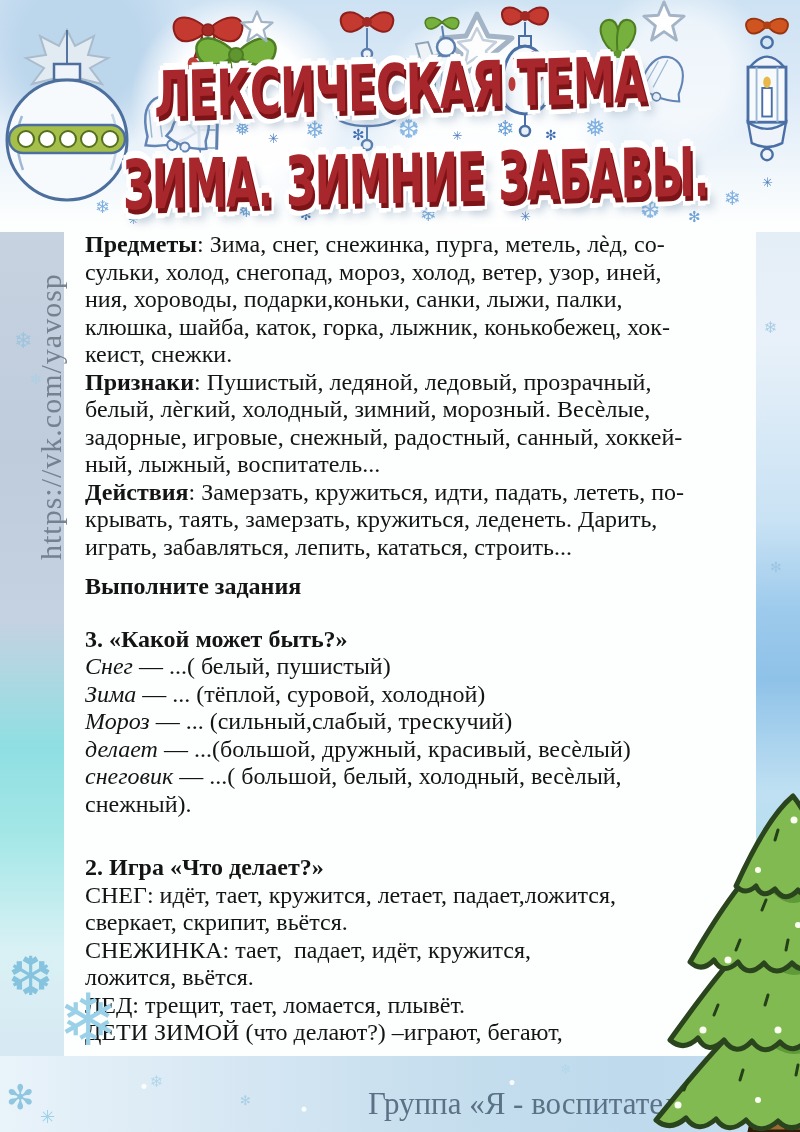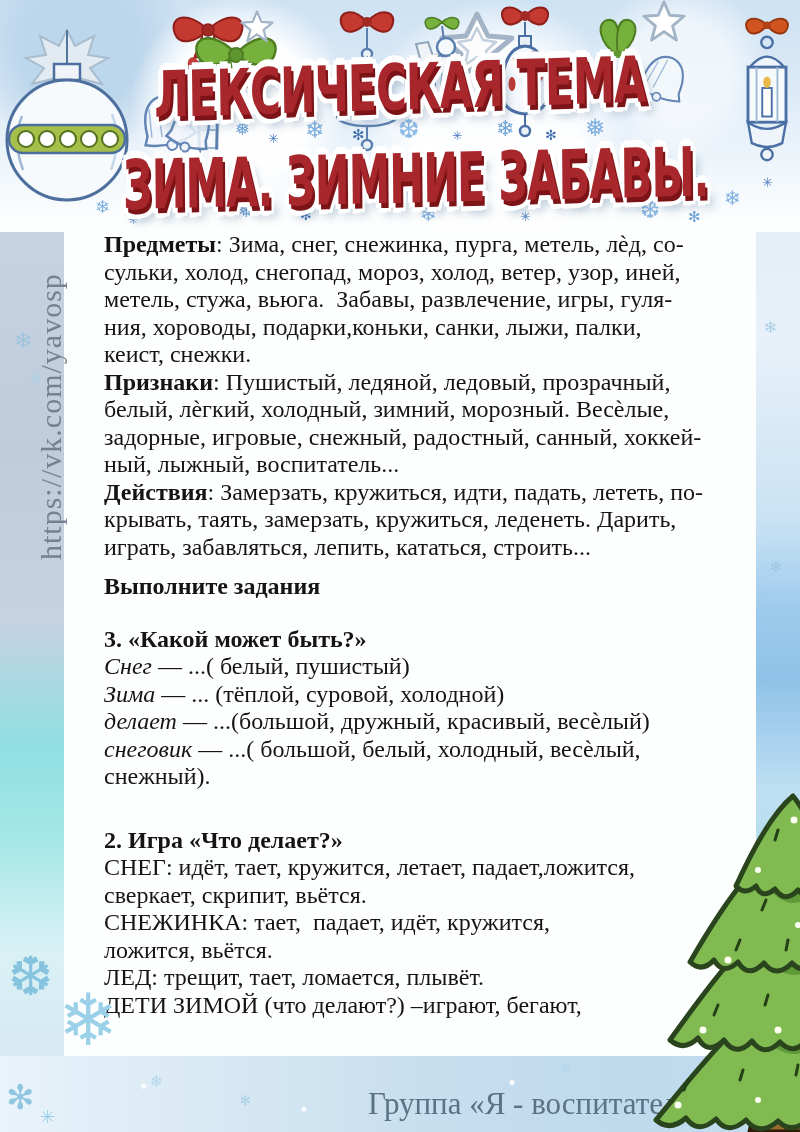--- a/index.html
+++ b/index.html
@@ -34,21 +34,21 @@
     text-shadow:3px 4px 0 #7c1316,-4px -4px 0 #fff,4px -4px 0 #fff,-4px 4px 0 #fff,
       6px 7px 0 #fff,-6px 0 0 #fff,7px 0 0 #fff,0 -6px 0 #fff,0 8px 0 #fff,
       9px 10px 10px rgba(96,128,160,.45);}
   .title-1{top:56px;font-size:54px;letter-spacing:-1px;
     transform:translateX(-50%) scale(.78,1.18) rotate(-1.2deg);}
   .title-2{top:146px;font-size:56px;letter-spacing:-1px;
     transform:translateX(-48%) scale(.74,1.22) rotate(-.8deg);}
   
   .body-text{position:absolute;left:85px;top:231px;width:668px;z-index:4;
     font-size:24px;line-height:27.5px;color:#141414;}
-  .line{white-space:pre;height:27.5px;margin-left:19px;}
+  .line{white-space:pre;height:27.5px;}
   .line.h{font-weight:bold;}
   .line b{font-weight:bold;}
   .line i{}
   .sp{width:10px;}
   
   .watermark{position:absolute;left:34px;top:148px;height:412px;width:36px;z-index:3;
     writing-mode:vertical-rl;transform:rotate(180deg);font-size:30px;color:#6f7b88;
     opacity:.92;letter-spacing:1px;}
   
   .footer{position:absolute;left:340px;top:1086px;width:396px;z-index:9;text-align:center;
@@ -202,36 +202,37 @@
   </svg>
 
   <div class="title title-1">ЛЕКСИЧЕСКАЯ ТЕМА</div>
   <div class="title title-2">ЗИМА. ЗИМНИЕ ЗАБАВЫ.</div>
 
   <div class="watermark">https://vk.com/yavosp</div>
 
   <div class="body-text">
       <div class="line"><b>Предметы</b>: Зима, снег, снежинка, пурга, метель, лѐд, со-</div>
       <div class="line">сульки, холод, снегопад, мороз, холод, ветер, узор, иней,</div>
-      <div class="line">метель, стужа, вьюга.  Забавы, развлечение, игры, гуля-</div>
       <div class="line">ния, хороводы, подарки,коньки, санки, лыжи, палки,</div>
+      <div class="line">клюшка, шайба, каток, горка, лыжник, конькобежец, хок-</div>
       <div class="line">кеист, снежки.</div>
       <div class="line"><b>Признаки</b>: Пушистый, ледяной, ледовый, прозрачный,</div>
       <div class="line">белый, лѐгкий, холодный, зимний, морозный. Весѐлые,</div>
       <div class="line">задорные, игровые, снежный, радостный, санный, хоккей-</div>
       <div class="line">ный, лыжный, воспитатель...</div>
       <div class="line"><b>Действия</b>: Замерзать, кружиться, идти, падать, лететь, по-</div>
       <div class="line">крывать, таять, замерзать, кружиться, леденеть. Дарить,</div>
       <div class="line">играть, забавляться, лепить, кататься, строить...</div>
       <div class="sp" style="height: 12px;"></div>
       <div class="line h">Выполните задания</div>
       <div class="sp" style="height: 25px;"></div>
       <div class="line h">3. «Какой может быть?»</div>
       <div class="line"><i>Снег</i> — ...( белый, пушистый)</div>
       <div class="line"><i>Зима</i> — ... (тёплой, суровой, холодной)</div>
+      <div class="line"><i>Мороз</i> — ... (сильный,слабый, трескучий)</div>
       <div class="line"><i>делает</i> — ...(большой, дружный, красивый, весѐлый)</div>
       <div class="line"><i>снеговик</i> — ...( большой, белый, холодный, весѐлый,</div>
       <div class="line">снежный).</div>
       <div class="sp" style="height: 36px;"></div>
       <div class="line h">2. Игра «Что делает?»</div>
       <div class="line">СНЕГ: идёт, тает, кружится, летает, падает,ложится,</div>
       <div class="line">сверкает, скрипит, вьётся.</div>
       <div class="line">СНЕЖИНКА: тает,  падает, идёт, кружится,</div>
       <div class="line">ложится, вьётся.</div>
       <div class="line">ЛЕД: трещит, тает, ломается, плывёт.</div>

